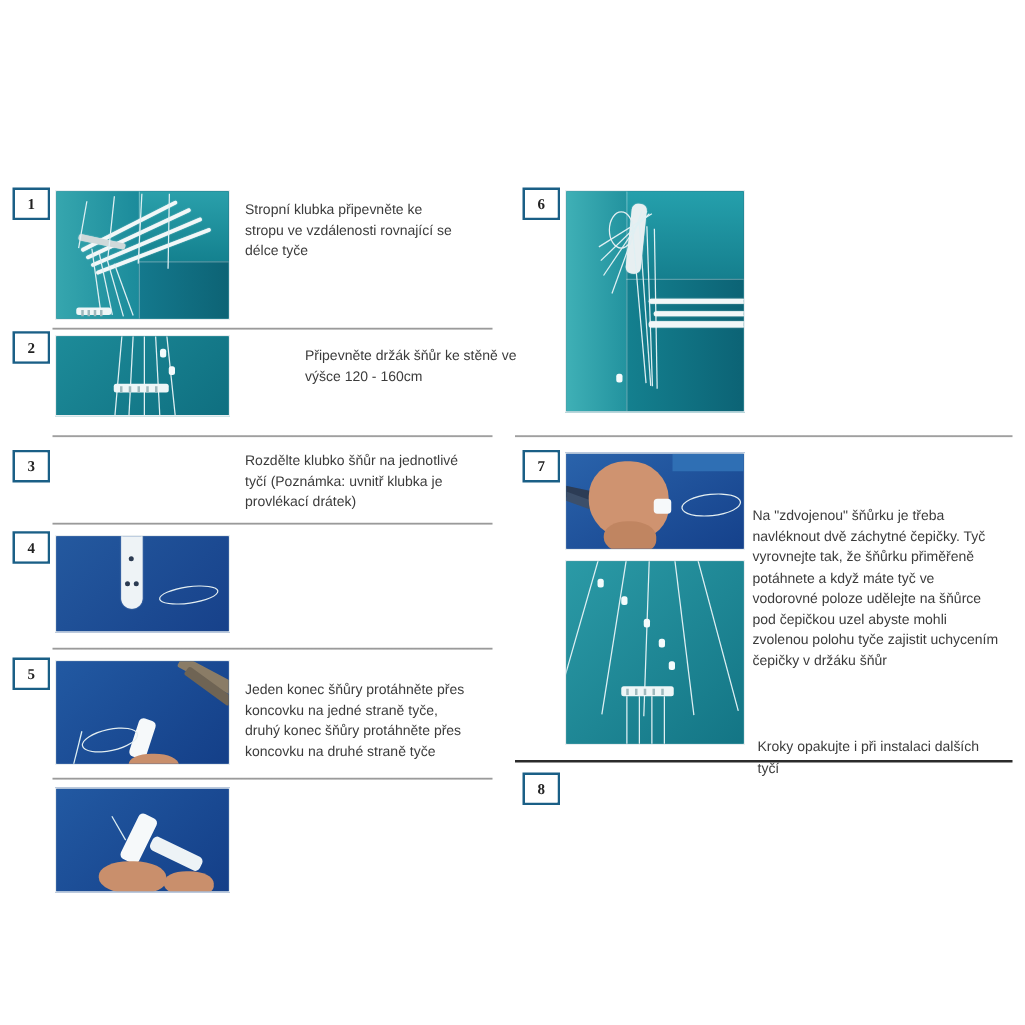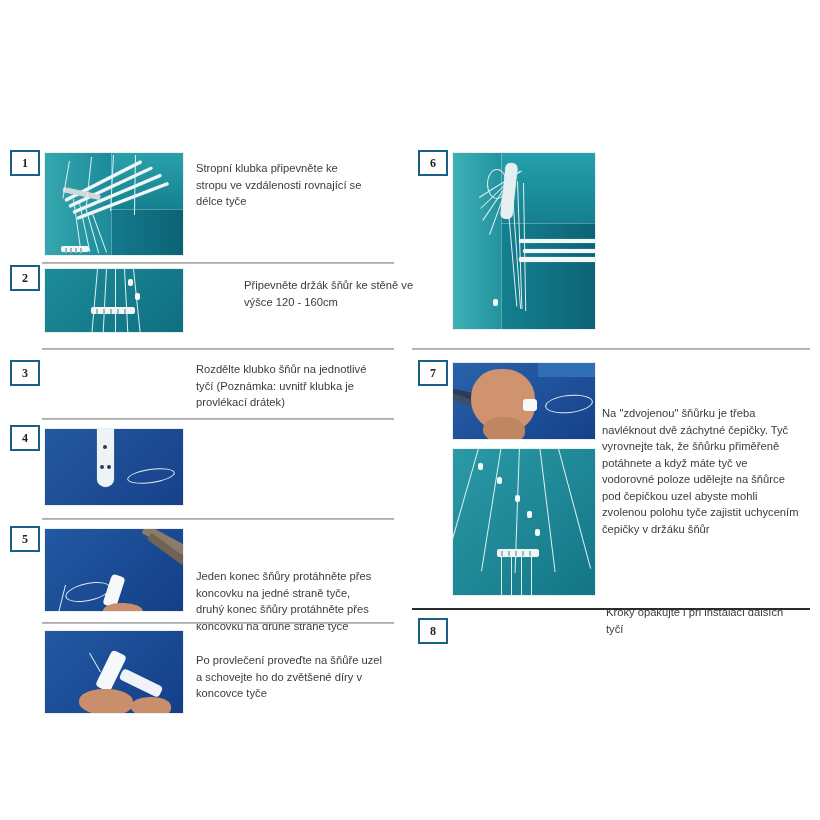--- a/index.html
+++ b/index.html
@@ -278,39 +278,36 @@
   <div class="photo ph-blue" style="left:44px; top:528px; width:140px; height:84px;">
     <div class="sky" style="background:linear-gradient(135deg,#2259a2,#143f88);"></div>
     <div class="plier" style="left:96px; top:6px; width:48px; height:10px; transform:rotate(28deg); background:#8a7c66;"></div>
     <div class="plier" style="left:100px; top:16px; width:44px; height:8px; transform:rotate(36deg); background:#6f6454;"></div>
     <div class="cap" style="left:62px; top:46px; width:14px; height:32px; border-radius:4px; transform:rotate(18deg);"></div>
     <div class="loop" style="left:20px; top:54px; width:44px; height:16px; transform:rotate(-12deg);"></div>
     <div class="cord" style="left:20px; top:56px; height:28px; transform:rotate(14deg); transform-origin:top center;"></div>
     <div class="hand" style="left:58px; top:74px; width:40px; height:18px;"></div>
   </div>
 
-  <div class="txt" style="left:196px; top:568px; width:196px;">Jeden konec šňůry protáhněte přes
+  <div class="txt" style="left:196px; top:544px; width:196px;">Jeden konec šňůry protáhněte přes
 koncovku na jedné straně tyče,
 druhý konec šňůry protáhněte přes
 koncovku na druhé straně tyče</div>
 
   <div class="rule" style="left:42px; top:622px; width:352px;"></div>
 
   <div class="photo ph-blue" style="left:44px; top:630px; width:140px; height:84px;">
     <div class="sky" style="background:linear-gradient(135deg,#2259a2,#143f88);"></div>
     <div class="cap" style="left:58px; top:20px; width:16px; height:40px; border-radius:4px; transform:rotate(26deg);"></div>
     <div class="cap" style="left:74px; top:46px; width:44px; height:12px; border-radius:4px; transform:rotate(26deg); background:#edf3f6;"></div>
     <div class="cord" style="left:44px; top:22px; height:22px; transform:rotate(-30deg); transform-origin:top center;"></div>
     <div class="hand" style="left:34px; top:58px; width:54px; height:26px;"></div>
     <div class="hand" style="left:86px; top:66px; width:40px; height:20px;"></div>
   </div>
 
-  <div class="txt" style="left:196px; top:652px; width:196px;">Po provlečení proveďte na šňůře uzel
-a schovejte ho do zvětšené díry v
-koncovce tyče</div>
 
   <div class="badge" style="left:418px; top:150px;">
     <div class="inner">6</div>
   </div>
 
   <div class="photo ph-teal" style="left:452px; top:152px; width:144px; height:178px;">
     <div class="sky">
       <div class="wall-left" style="width:34%; background:linear-gradient(to right,#3fb0b6,#23939f);"></div>
       <div class="wall-right" style="left:34%; background:linear-gradient(to right,#14808f,#0c6375);"></div>
       <div class="ceil" style="left:34%; height:40%; background:linear-gradient(to bottom,#25a0ac,#157f8e);"></div>
@@ -388,16 +385,16 @@
     <div class="cord" style="left:68px; top:108px; height:40px;"></div>
     <div class="cord" style="left:78px; top:108px; height:40px;"></div>
   </div>
 
   <div class="rule dark" style="left:412px; top:608px; width:398px;"></div>
 
   <div class="badge" style="left:418px; top:618px;">
     <div class="inner">8</div>
   </div>
 
-  <div class="txt" style="left:606px; top:604px; width:205px;">Kroky opakujte i při instalaci dalších
+  <div class="txt" style="left:606px; top:590px; width:205px;">Kroky opakujte i při instalaci dalších
 tyčí</div>
 
 </div>
 
 </body></html>

